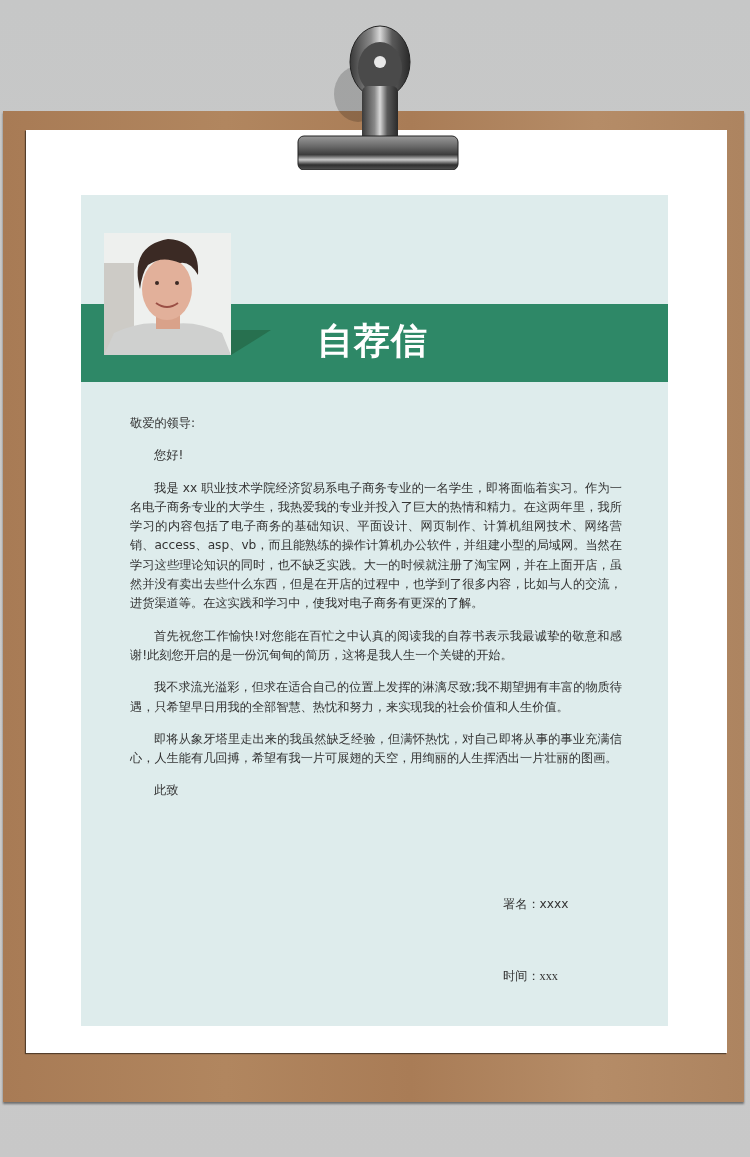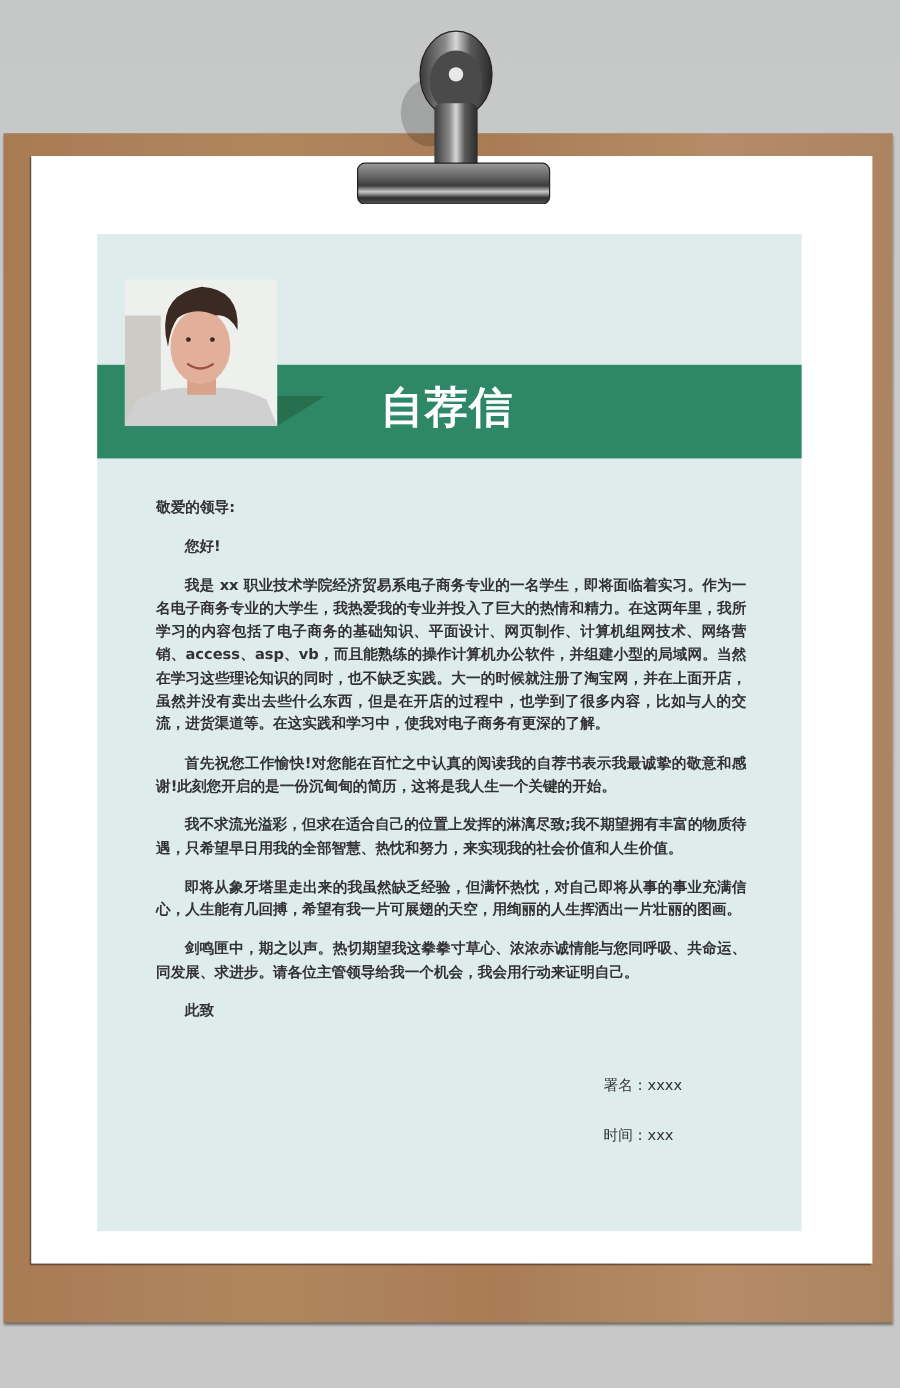--- a/index.html
+++ b/index.html
@@ -6,21 +6,21 @@
   body { width:750px; height:1157px; background:#c9c9c9; position:relative; overflow:hidden; font-family:"DejaVu Sans","Liberation Sans",sans-serif; }
   .bg-grad { position:absolute; left:0; top:0; width:750px; height:1157px; background:linear-gradient(180deg,#c6c7c7 0%,#cbcbcb 60%,#c8c8c8 100%); }
   .board { position:absolute; left:3px; top:111px; width:741px; height:991px; background:linear-gradient(90deg,#a87b55 0%,#b1865f 30%,#a97c56 55%,#b58c67 80%,#ad8460 100%); box-shadow:0 2px 2px rgba(0,0,0,0.45); }
   .paper { position:absolute; left:26px; top:130px; width:701px; height:923px; background:#ffffff; box-shadow:-1px 1px 1px rgba(0,0,0,0.5); }
   .panel { position:absolute; left:81px; top:195px; width:587px; height:831px; background:#deecec; }
   .band { position:absolute; left:81px; top:304px; width:587px; height:78px; background:#2e8867; }
   .band-shadow { position:absolute; left:231px; top:330px; width:0; height:0; border-top:25px solid #27704f; border-right:40px solid transparent; }
   .photo { position:absolute; left:104px; top:233px; width:127px; height:122px; background:#f2f3f2; overflow:hidden; }
   .title { position:absolute; left:317px; top:318px; font-size:36px; font-weight:bold; color:#ffffff; letter-spacing:1px; line-height:46px; }
   .letter { position:absolute; left:130px; top:414px; width:492px; font-size:12.2px; line-height:19.3px; color:#333333; }
-  .letter p { margin:0 0 13px 0; text-align:justify;font-weight:bold; }
+  .letter p { margin:0 0 13px 0; text-align:justify; }
   .indent { text-indent:24px; }
   .sign { position:absolute; left:503px; font-size:12.2px; color:#333;text-align:center; }
   .clip { position:absolute; left:296px; top:24px; width:164px; height:146px; }
 </style>
 </head>
 <body>
 
 <div class="bg-grad"></div>
 <div class="board"></div>
 <div class="paper"></div>
@@ -71,18 +71,17 @@
 
 <div class="title">自荐信</div>
 
 <div class="letter">
   <p>敬爱的领导:</p>
   <p class="indent">您好!</p>
   <p class="indent">我是 xx 职业技术学院经济贸易系电子商务专业的一名学生，即将面临着实习。作为一名电子商务专业的大学生，我热爱我的专业并投入了巨大的热情和精力。在这两年里，我所学习的内容包括了电子商务的基础知识、平面设计、网页制作、计算机组网技术、网络营销、access、asp、vb，而且能熟练的操作计算机办公软件，并组建小型的局域网。当然在学习这些理论知识的同时，也不缺乏实践。大一的时候就注册了淘宝网，并在上面开店，虽然并没有卖出去些什么东西，但是在开店的过程中，也学到了很多内容，比如与人的交流，进货渠道等。在这实践和学习中，使我对电子商务有更深的了解。</p>
   <p class="indent">首先祝您工作愉快!对您能在百忙之中认真的阅读我的自荐书表示我最诚挚的敬意和感谢!此刻您开启的是一份沉甸甸的简历，这将是我人生一个关键的开始。</p>
   <p class="indent">我不求流光溢彩，但求在适合自己的位置上发挥的淋漓尽致;我不期望拥有丰富的物质待遇，只希望早日用我的全部智慧、热忱和努力，来实现我的社会价值和人生价值。</p>
   <p class="indent">即将从象牙塔里走出来的我虽然缺乏经验，但满怀热忱，对自己即将从事的事业充满信心，人生能有几回搏，希望有我一片可展翅的天空，用绚丽的人生挥洒出一片壮丽的图画。</p>
-  <p class="indent">剑鸣匣中，期之以声。热切期望我这拳拳寸草心、浓浓赤诚情能与您同呼吸、共命运、同发展、求进步。请各位主管领导给我一个机会，我会用行动来证明自己。</p>
   <p class="indent">此致</p>
 </div>
 
 <div class="sign" style="top:896px;">署名：xxxx</div>
-<div class="sign" style="top:938px;">时间：xxx</div>
+<div class="sign" style="top:968px;font-family:Liberation Serif, serif;">时间：xxx</div>
 
 </body></html>

